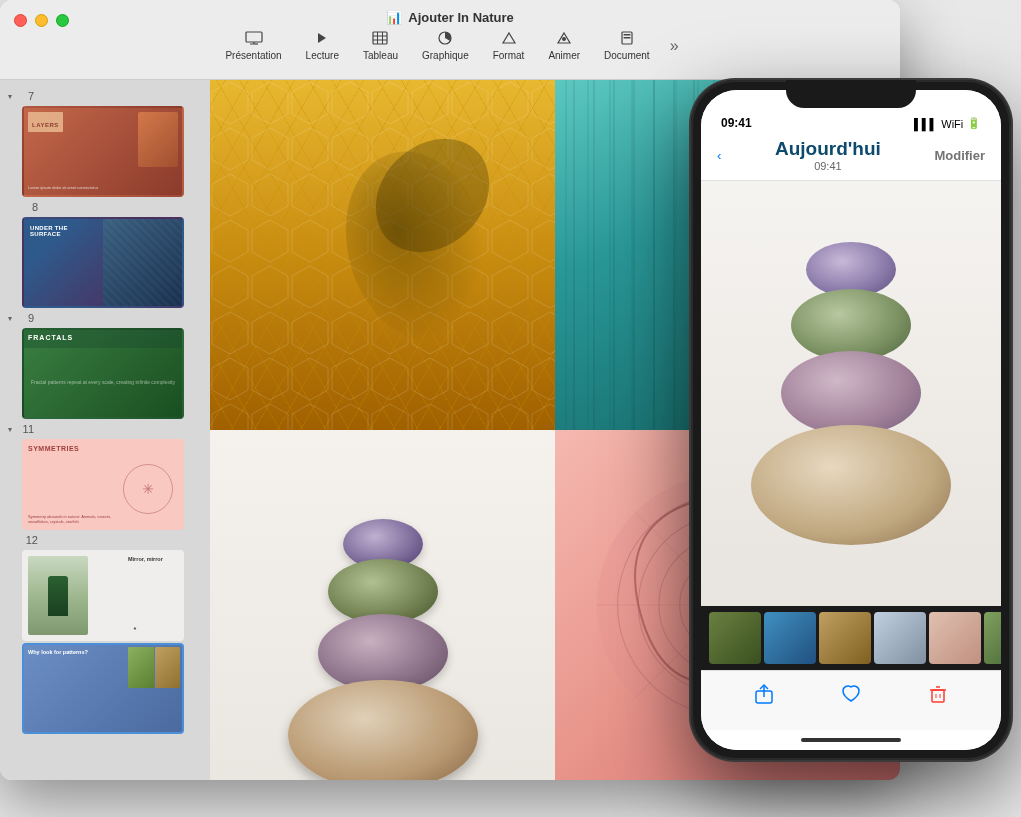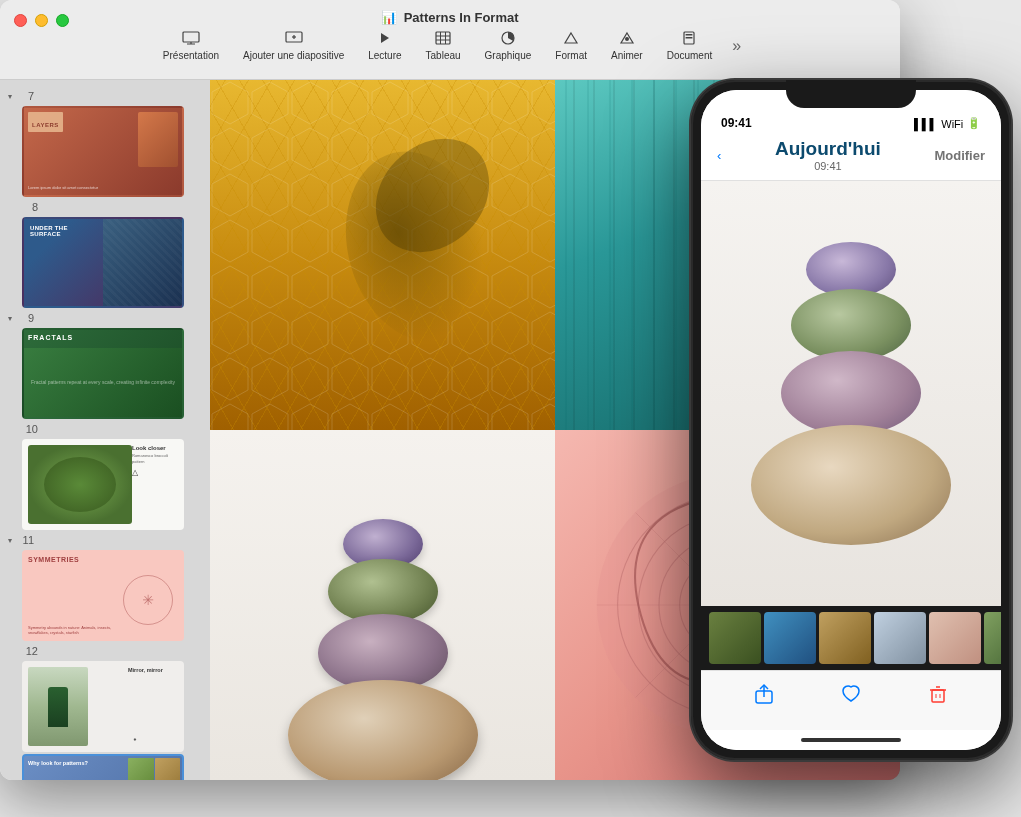--- a/index.html
+++ b/index.html
@@ -529,43 +529,33 @@
 <div class="mac-window">
 
   <div class="title-bar">
     <div class="window-controls">
       <div class="traffic-light traffic-close"></div>
       <div class="traffic-light traffic-minimize"></div>
       <div class="traffic-light traffic-maximize"></div>
     </div>
     <div class="window-title">
       <span class="window-title-icon">📊</span>
-      <span>Patterns In Format</span>
+      <span>Ajouter In Nature</span>
     </div>
 
     <div class="toolbar">
       <div class="toolbar-item">
         <span class="toolbar-icon">
           <svg width="18" height="14" viewBox="0 0 18 14">
               <rect x="1" y="1" width="16" height="10" rx="1" fill="none" stroke="#444" stroke-width="1.2"></rect>
               <line x1="9" y1="11" x2="9" y2="13" stroke="#444" stroke-width="1.2"></line>
               <line x1="5" y1="13" x2="13" y2="13" stroke="#444" stroke-width="1.2"></line>
             </svg>
         </span>
         <span class="toolbar-label">Présentation</span>
-      </div>
-      <div class="toolbar-item">
-        <span class="toolbar-icon">
-          <svg width="18" height="14" viewBox="0 0 18 14">
-              <rect x="1" y="1" width="16" height="10" rx="1" fill="none" stroke="#444" stroke-width="1.2"></rect>
-              <line x1="9" y1="4" x2="9" y2="8" stroke="#444" stroke-width="1.2"></line>
-              <line x1="7" y1="6" x2="11" y2="6" stroke="#444" stroke-width="1.2"></line>
-            </svg>
-        </span>
-        <span class="toolbar-label">Ajouter une diapositive</span>
       </div>
       <div class="toolbar-item">
         <span class="toolbar-icon">
           <svg width="14" height="14" viewBox="0 0 14 14">
               <polygon points="3,2 11,7 3,12" fill="#444"></polygon>
             </svg>
         </span>
         <span class="toolbar-label">Lecture</span>
       </div>
       <div class="toolbar-item">
@@ -673,40 +663,20 @@
               <div style="font-size:7px; font-weight:bold; color:#fff; text-transform:uppercase; letter-spacing:1px;">FRACTALS</div>
             </div>
             <div style="position:absolute; bottom:0; left:0; right:0; top:18px; overflow:hidden;">
               <div style="width:100%; height:100%; background:linear-gradient(135deg, #3a8040 0%, #1a5020 100%); opacity:0.8;"></div>
               <div style="position:absolute; inset:0; display:flex; align-items:center; justify-content:center; font-size:5px; color:rgba(255,255,255,0.5); text-align:center; line-height:1.4;">Fractal patterns repeat at every scale, creating infinite complexity</div>
             </div>
           </div>
         </div>
       </div>
 
-      <div class="slide-group">
-        <div class="slide-number-row">
-          <span class="slide-chevron"></span>
-          <span class="slide-num">10</span>
-        </div>
-        <div class="slide-thumb s10-bg">
-          <div class="thumb-content">
-            <div style="position:absolute; left:4px; top:4px; right:50px; bottom:4px; overflow:hidden;">
-              <div style="width:100%; height:100%; background:radial-gradient(ellipse, #7aaa50 0%, #4a7030 70%); border-radius:3px; display:flex; align-items:center; justify-content:center;">
-                <div style="width:70%; height:70%; background:radial-gradient(ellipse, #5a8a38 0%, #3a5a20 100%); border-radius:50%;"></div>
-              </div>
-            </div>
-            <div style="position:absolute; right:4px; top:4px; width:46px;">
-              <div style="font-size:6px; font-weight:bold; color:#333; margin-bottom:2px;">Look closer</div>
-              <div style="font-size:4px; color:#666; line-height:1.4;">Romanesco broccoli pattern</div>
-              <div style="margin-top:4px; font-size:8px; color:#444;">△</div>
-            </div>
-          </div>
-        </div>
-      </div>
 
       <div class="slide-group">
         <div class="group-arrow">
           <span class="arrow-icon">▾</span>
           <span class="slide-num">11</span>
         </div>
         <div class="slide-thumb s11-bg">
           <div class="thumb-content">
             <div style="position:absolute; top:4px; left:4px;">
               <div style="font-size:7px; font-weight:bold; color:#a04040; text-transform:uppercase; letter-spacing:0.5px;">SYMMETRIES</div>

